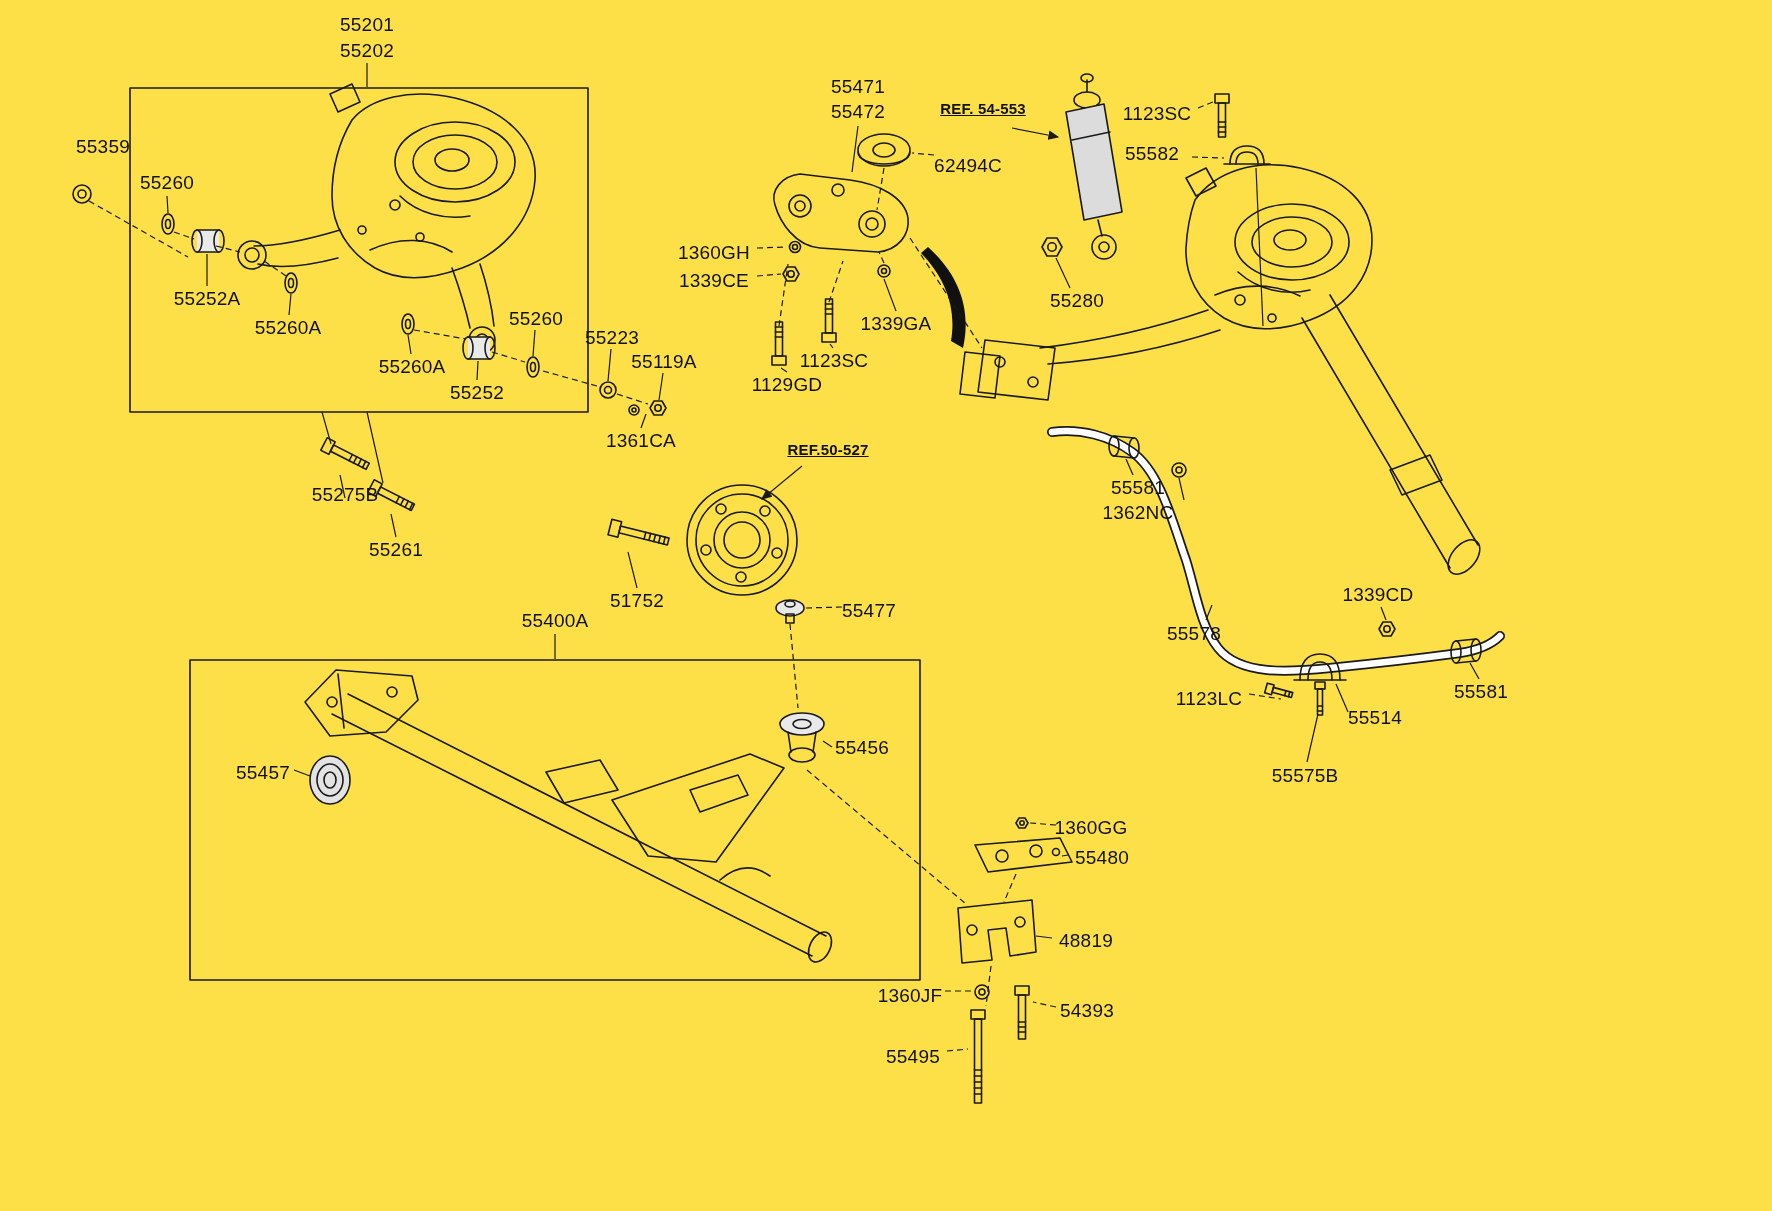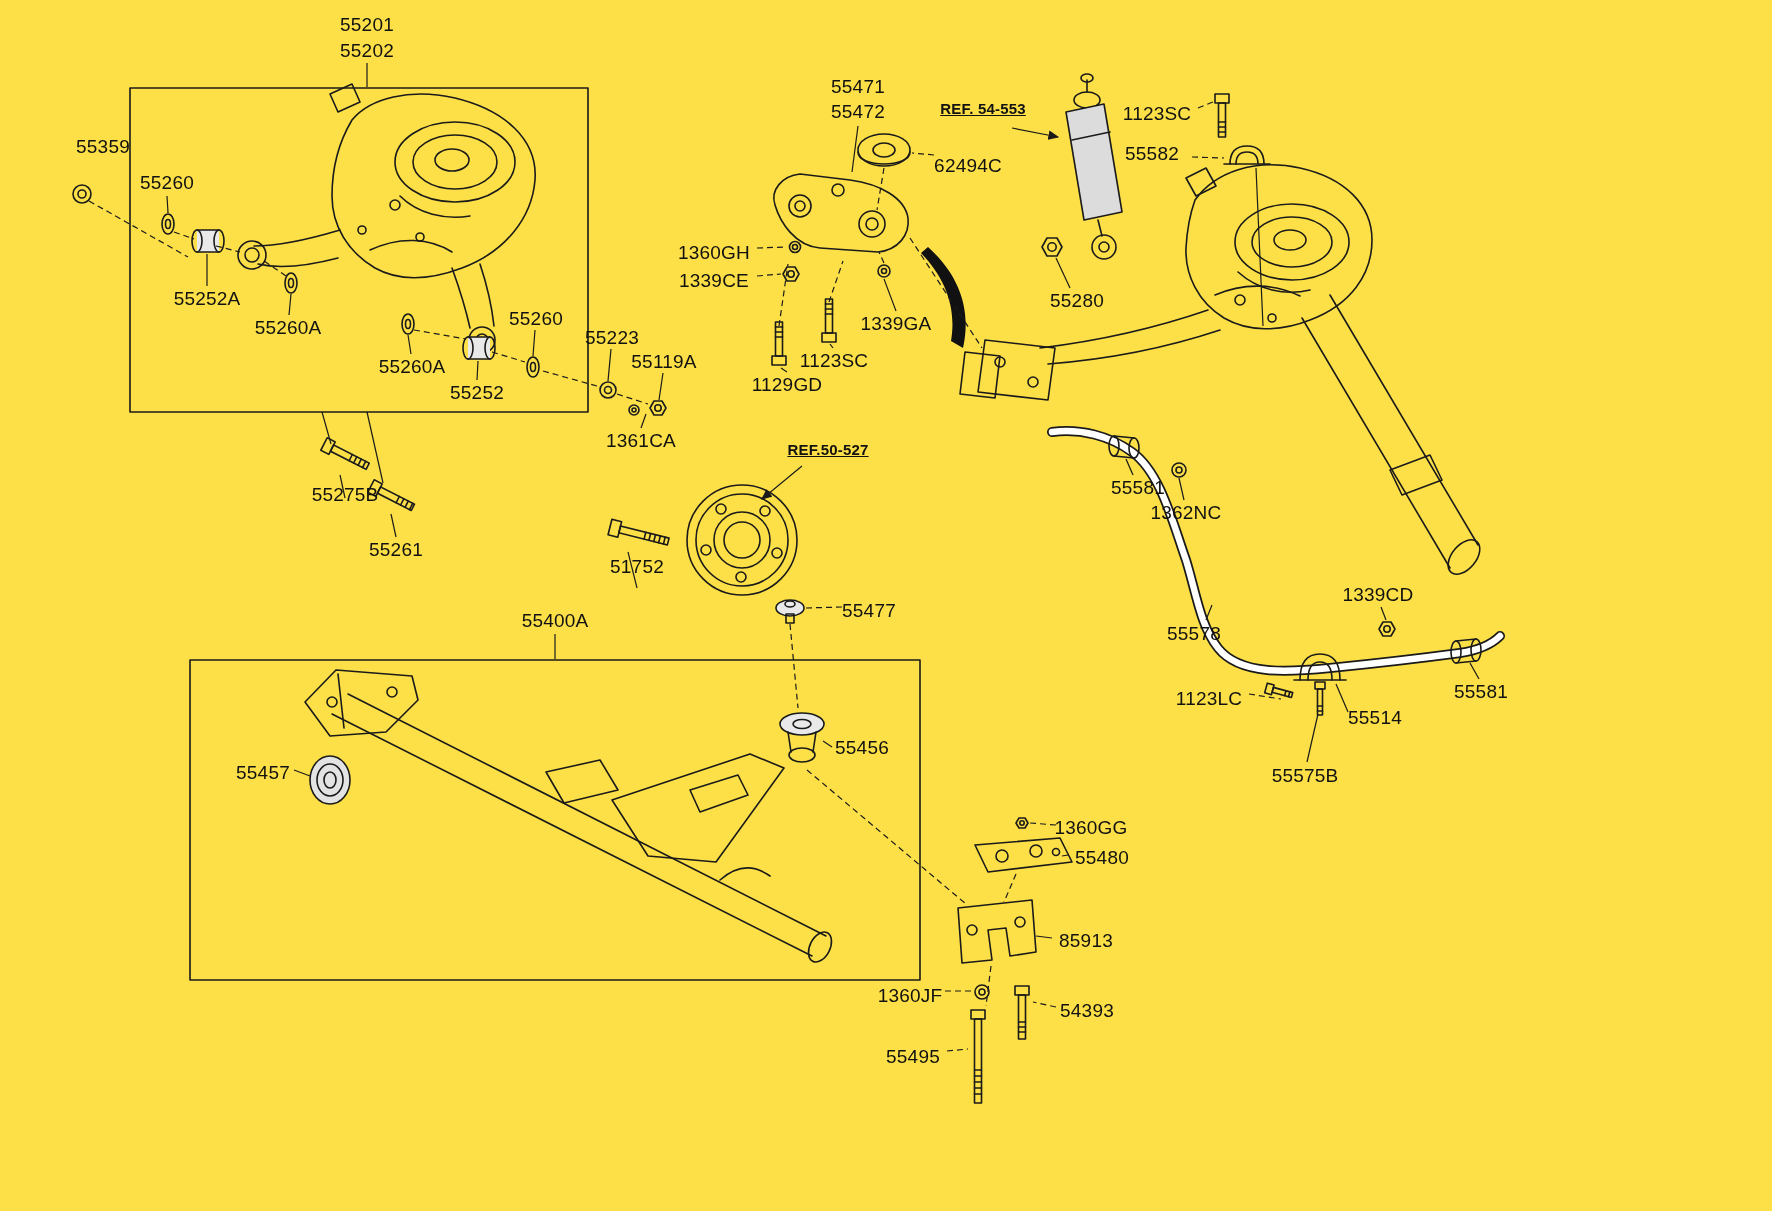--- a/index.html
+++ b/index.html
@@ -435,33 +435,33 @@
       <div class="label" style="left: 1152px; top: 143px;">55582</div>
       <div class="label" style="left: 968px; top: 155px;">62494C</div>
       <div class="label" style="left: 714px; top: 242px;">1360GH</div>
       <div class="label" style="left: 714px; top: 270px;">1339CE</div>
       <div class="label" style="left: 1077px; top: 290px;">55280</div>
       <div class="label" style="left: 896px; top: 313px;">1339GA</div>
       <div class="label" style="left: 834px; top: 350px;">1123SC</div>
       <div class="label" style="left: 787px; top: 374px;">1129GD</div>
       <div class="label ref" style="left: 828px; top: 441px;">REF.50-527</div>
       <div class="label" style="left: 1138px; top: 477px;">55581</div>
-      <div class="label" style="left: 1186px; top: 502px;">1362NC</div>
-      <div class="label" style="left: 637px; top: 556px;">51752</div>
+      <div class="label" style="left: 1138px; top: 502px;">1362NC</div>
+      <div class="label" style="left: 637px; top: 590px;">51752</div>
       <div class="label" style="left: 869px; top: 600px;">55477</div>
       <div class="label" style="left: 555px; top: 610px;">55400A</div>
       <div class="label" style="left: 1378px; top: 584px;">1339CD</div>
       <div class="label" style="left: 1194px; top: 623px;">55578</div>
       <div class="label" style="left: 1481px; top: 681px;">55581</div>
       <div class="label" style="left: 1209px; top: 688px;">1123LC</div>
       <div class="label" style="left: 1375px; top: 707px;">55514</div>
       <div class="label" style="left: 263px; top: 762px;">55457</div>
       <div class="label" style="left: 862px; top: 737px;">55456</div>
       <div class="label" style="left: 1305px; top: 765px;">55575B</div>
       <div class="label" style="left: 1091px; top: 817px;">1360GG</div>
       <div class="label" style="left: 1102px; top: 847px;">55480</div>
-      <div class="label" style="left: 1086px; top: 930px;">85913</div>
+      <div class="label" style="left: 1086px; top: 930px;">48819</div>
       <div class="label" style="left: 910px; top: 985px;">1360JF</div>
       <div class="label" style="left: 1087px; top: 1000px;">54393</div>
       <div class="label" style="left: 913px; top: 1046px;">55495</div>
     </div>
 
 </div>
 
 </body></html>

